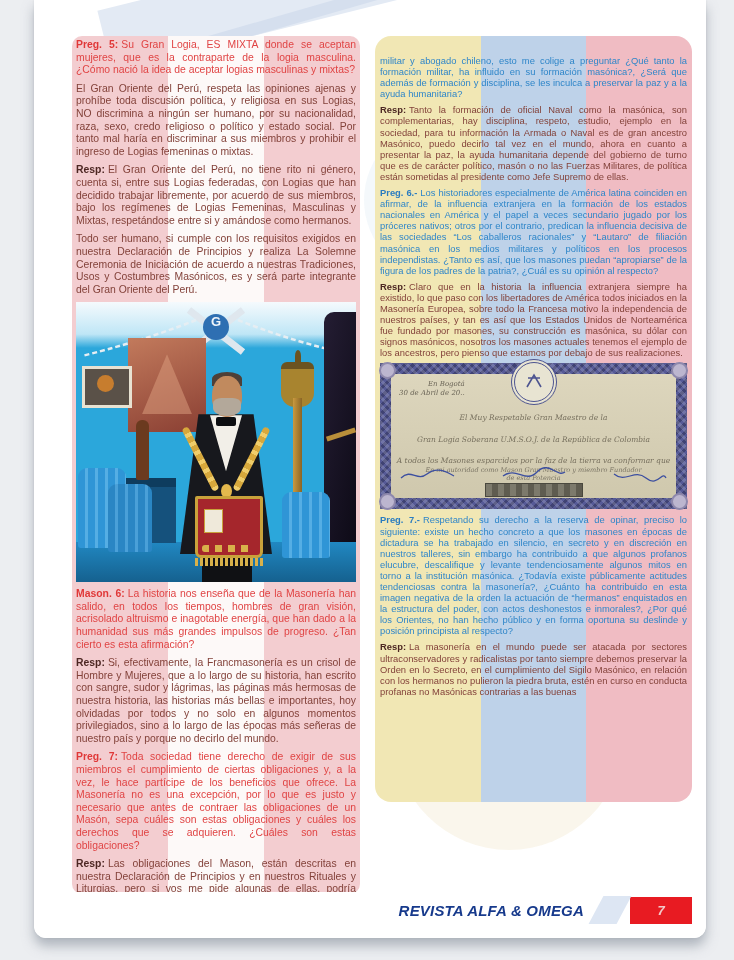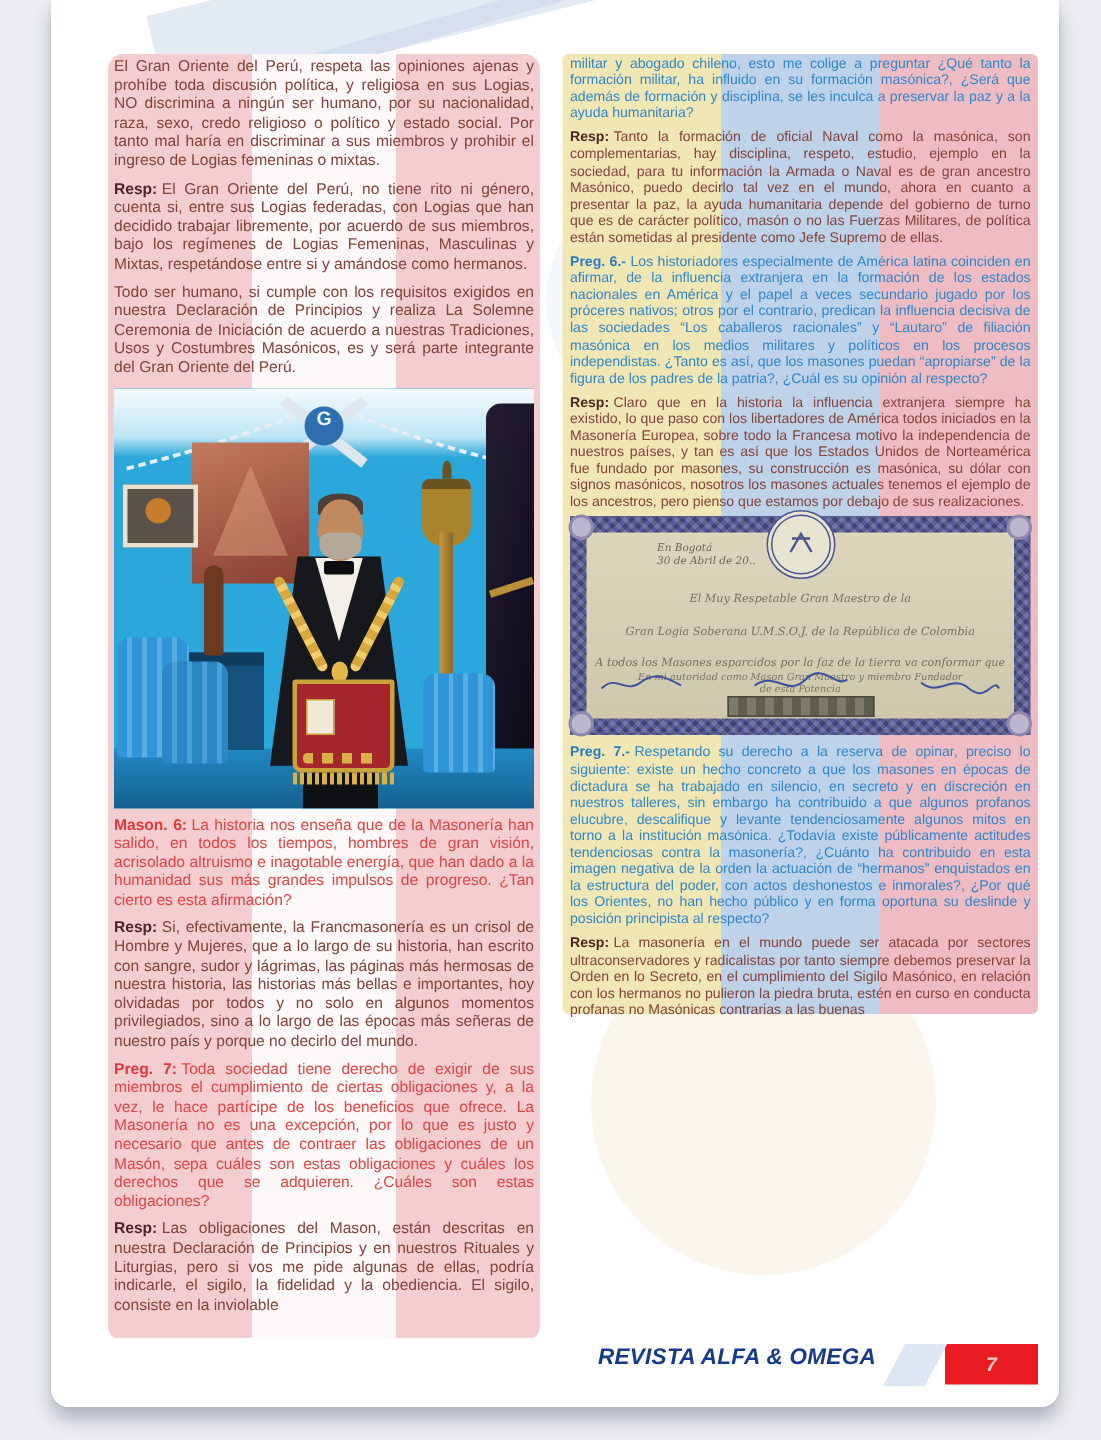--- a/index.html
+++ b/index.html
@@ -24,23 +24,23 @@
 
   
   .col{position:absolute;top:36px;box-sizing:border-box;z-index:2;}
   .col-left{
     left:38px;width:288px;height:858px;padding:3px 4px;
     background:linear-gradient(90deg,#f3cdd0 0 33.4%,#fdf9f8 33.4% 66.7%,#f3cdd0 66.7% 100%);
     border-radius:10px;
     font-size:10.4px;line-height:12.6px;
   }
   .col-right{
-    left:341px;width:317px;height:640px;padding:0 5px;
+    left:341px;width:317px;height:766px;padding:19px 5px;
     background:linear-gradient(90deg,#f1e7b4 0 33.4%,#bed2e9 33.4% 66.7%,#f0bcc3 66.7% 100%);
-    border-radius:4px;
+    border-radius:16px;
     font-size:9.4px;line-height:11.1px;
   }
   .p{margin:0 0 6px 0;text-align:justify;}
   .col-right .p{margin:0 0 5px 0;}
   .lbl{margin-right:3px;}
   .q{color:#e04444;}
   .q .lbl{color:#e03838;}
   .a{color:#83423a;}
   .a .lbl{color:#4d2723;}
   .bluep{color:#2f86c9;}
@@ -121,55 +121,56 @@
       repeating-linear-gradient(45deg,rgba(255,255,255,.16) 0 3px,rgba(0,0,0,0) 3px 6px),
       repeating-linear-gradient(-45deg,rgba(5,5,25,.28) 0 3px,rgba(0,0,0,0) 3px 6px);}
   .cert-inner{position:relative;width:100%;height:100%;
     background:linear-gradient(#ddd6bd,#cfc8ad);text-align:center;overflow:visible;}
   .cert-medal{position:absolute;width:13px;height:13px;border-radius:50%;
     background:#bcb6cf;border:2px solid #8e88ac;z-index:2;}
   .cm1{left:-1px;top:-1px;} .cm2{right:-1px;top:-1px;} .cm3{left:-1px;bottom:-1px;} .cm4{right:-1px;bottom:-1px;}
   .cert-seal{position:absolute;left:50%;top:-15px;transform:translateX(-50%);
     width:38px;height:38px;border-radius:50%;background:#e8e4d2;
     border:4px double #4d5490;z-index:3;display:flex;align-items:center;justify-content:center;}
-  .cert-place{position:absolute;left:8px;top:6px;text-align:left;
-    font:italic 7px "DejaVu Serif",serif;color:#6b6557;line-height:9px;margin-left:39px;}
+  .cert-place{position:absolute;left:8px;top:6px;text-align:right;
+    font:italic 7px "DejaVu Serif",serif;color:#6b6557;line-height:9px;}
   .cert-lines{padding-top:27px;}
   .cert-line{font:italic 7.5px "DejaVu Serif",serif;color:#77705e;line-height:9.5px;margin-top:12px;}
   .cert-name{font:italic bold 11px "DejaVu Serif",serif;color:#c14949;margin-top:2px;}
   .cert-sub{font:italic 6.5px "DejaVu Serif",serif;color:#7a7464;line-height:8px;}
   .cert-sigs{position:absolute;left:6px;right:6px;bottom:14px;display:flex;
     justify-content:space-between;}
   .cert-plaque{position:absolute;left:50%;bottom:1px;transform:translateX(-50%);
     width:96px;height:12px;background:#6d6a5e;border:1px solid #4a483e;
     background-image:repeating-linear-gradient(90deg,#7d7a6c 0 6px,#5f5c50 6px 12px);}
 
   
   .footer{position:absolute;left:0;right:0;top:892px;height:46px;background:#ffffff;
     border-radius:0 0 12px 12px;z-index:5;}
-  .footer-row{position:absolute;right:14px;top:4px;display:flex;height:28px;}
+  .footer-row{position:absolute;right:14px;top:4px;display:flex;align-items:center;height:28px;}
   .footer-title{font-style:italic;font-weight:bold;font-size:15px;color:#173a8c;
     letter-spacing:.2px;}
   .footer-slant{width:28px;height:28px;background:#dde6f3;transform:skewX(-28deg);
     margin:0 6px 0 12px;}
   .footer-page{width:62px;height:27px;background:#e81b22;color:#f2c9c9;
     display:flex;align-items:center;justify-content:center;
     font-weight:bold;font-style:italic;font-size:13px;}
 </style>
 </head>
 <body>
 
 <div class="page">
   <div class="ribbon"></div>
   <div class="ribbon2"></div>
   <div class="wm wm1"></div>
   <div class="wm wm2"></div>
   <div class="wm wm3"></div>
 
   <div class="col col-left">
+    <p class="p q"><b class="lbl">Preg. 5:</b><span>Su Gran Logia, ES MIXTA donde se aceptan mujeres, que es la contraparte de la logia masculina. ¿Cómo nació la idea de aceptar logias masculinas y mixtas?</span></p>
     <p class="p a"><span>El Gran Oriente del Perú, respeta las opiniones ajenas y prohíbe toda discusión política, y religiosa en sus Logias, NO discrimina a ningún ser humano, por su nacionalidad, raza, sexo, credo religioso o político y estado social. Por tanto mal haría en discriminar a sus miembros y prohibir el ingreso de Logias femeninas o mixtas.</span></p>
     <p class="p a"><b class="lbl">Resp:</b><span>El Gran Oriente del Perú, no tiene rito ni género, cuenta si, entre sus Logias federadas, con Logias que han decidido trabajar libremente, por acuerdo de sus miembros,  bajo los regímenes de Logias Femeninas, Masculinas y Mixtas, respetándose entre si y amándose como hermanos.</span></p>
     <p class="p a"><span>Todo ser humano, si cumple con los requisitos exigidos en nuestra Declaración de Principios y realiza La Solemne Ceremonia de Iniciación de acuerdo a nuestras Tradiciones, Usos y Costumbres Masónicos, es y será parte integrante del Gran Oriente del Perú.</span></p>
 
     <div class="photo">
       <div class="ph-ceiling"></div>
       <svg class="gsvg" width="74" height="58">
         <path d="M10 8 L64 50 M64 8 L10 50" stroke="#dfe7ee" stroke-width="7" fill="none"></path>
         <circle cx="37" cy="25" r="13" fill="#2e6fb2"></circle>
       </svg>

